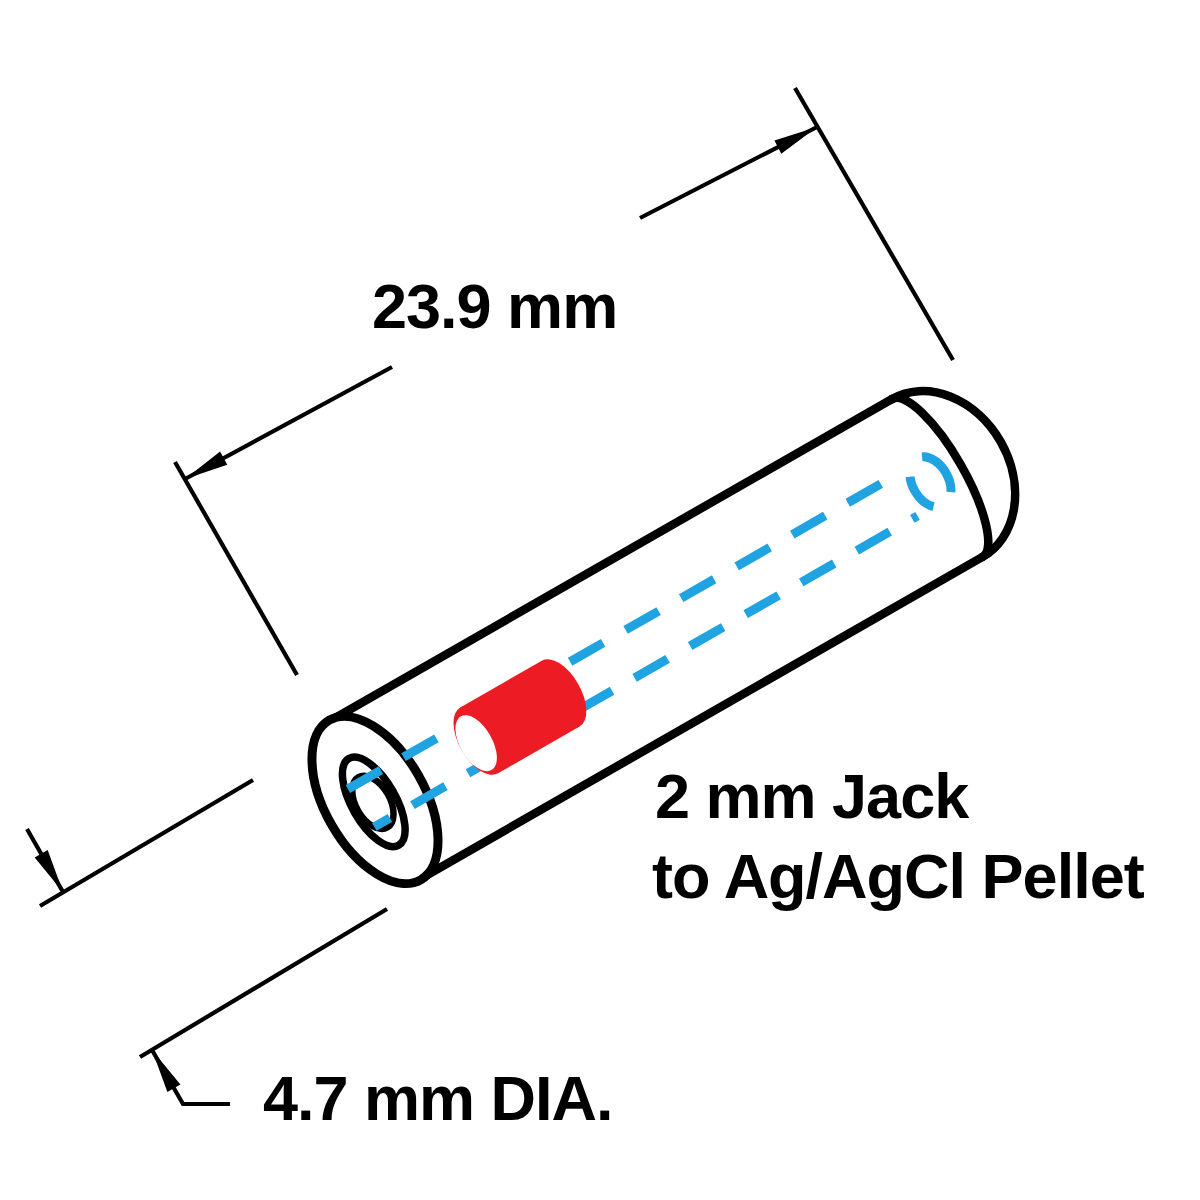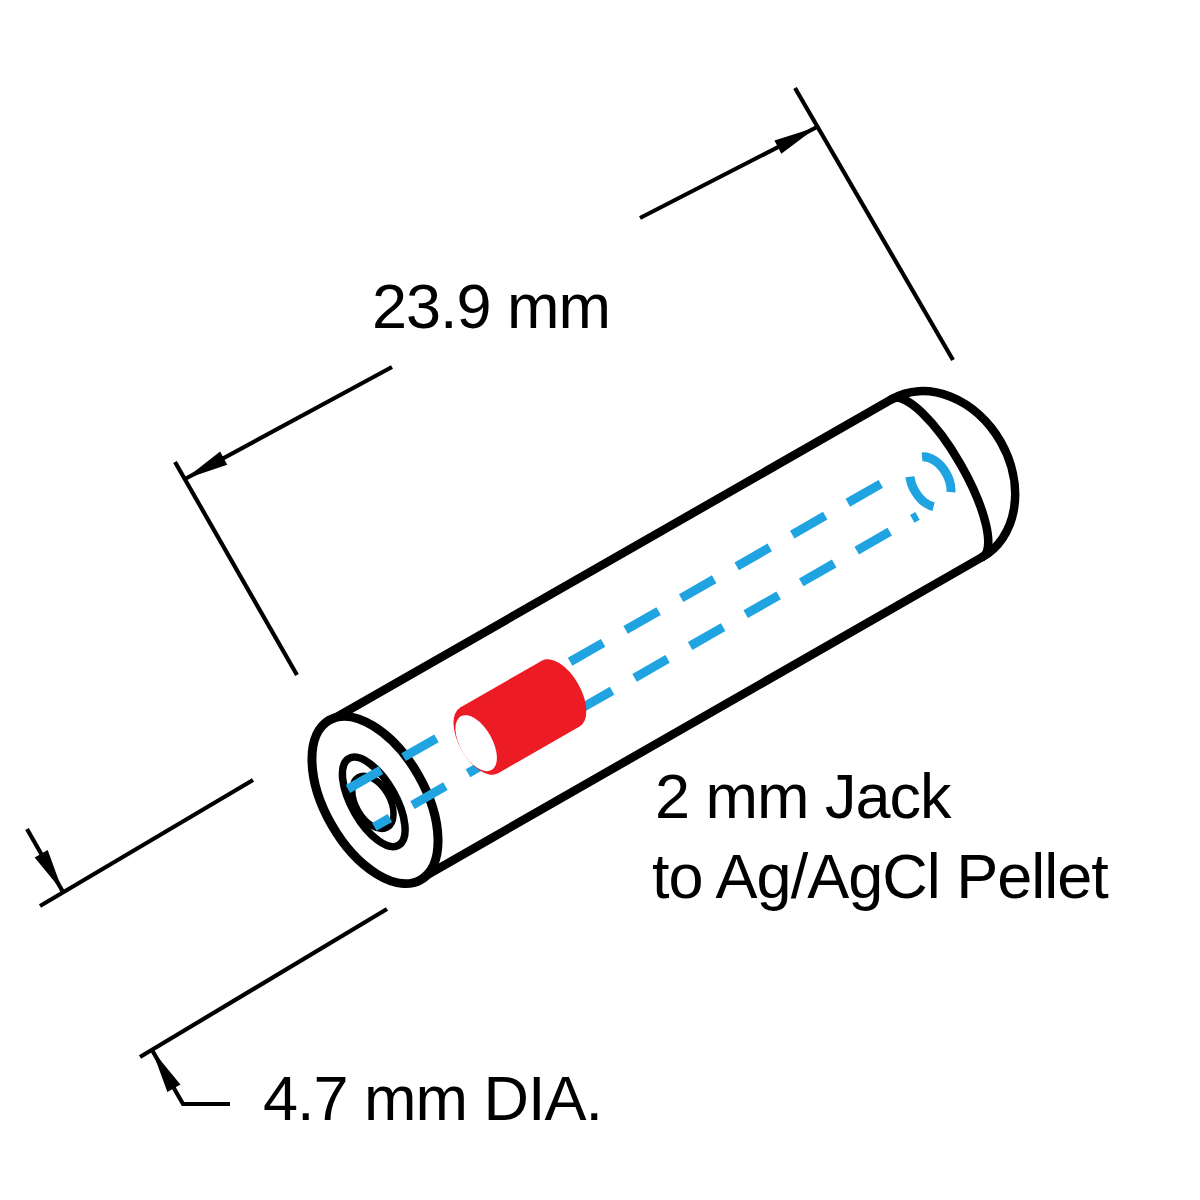--- a/index.html
+++ b/index.html
@@ -7,20 +7,21 @@
     padding: 0;
     background: var(--bg, #FFFFFF);
     font-family: "Liberation Sans", sans-serif;
   }
   .stage {
     position: relative;
     width: 1200px;
     height: 1200px;
     background: var(--bg, #FFFFFF);
     overflow: hidden;
+    font-weight: bold;
   }
   svg { display: block; }
 
   
   .ln8  { fill: none; stroke: var(--ink, #000000); stroke-width: 8.5; stroke-linecap: round; }
   .ln9  { stroke: var(--ink, #000000); stroke-width: 9; }
   .ln7  { stroke: var(--ink, #000000); stroke-width: 7.5; }
   .ln6  { stroke: var(--ink, #000000); stroke-width: 6.5; }
   .facefill { fill: #FFFFFF; }
 

